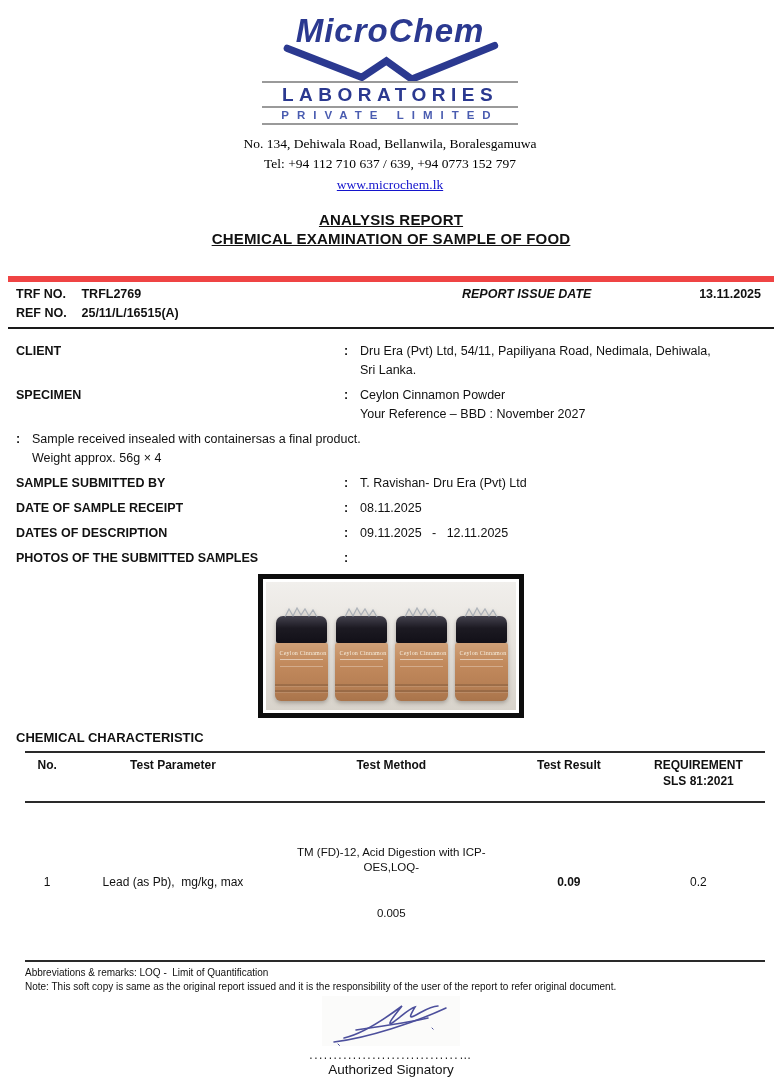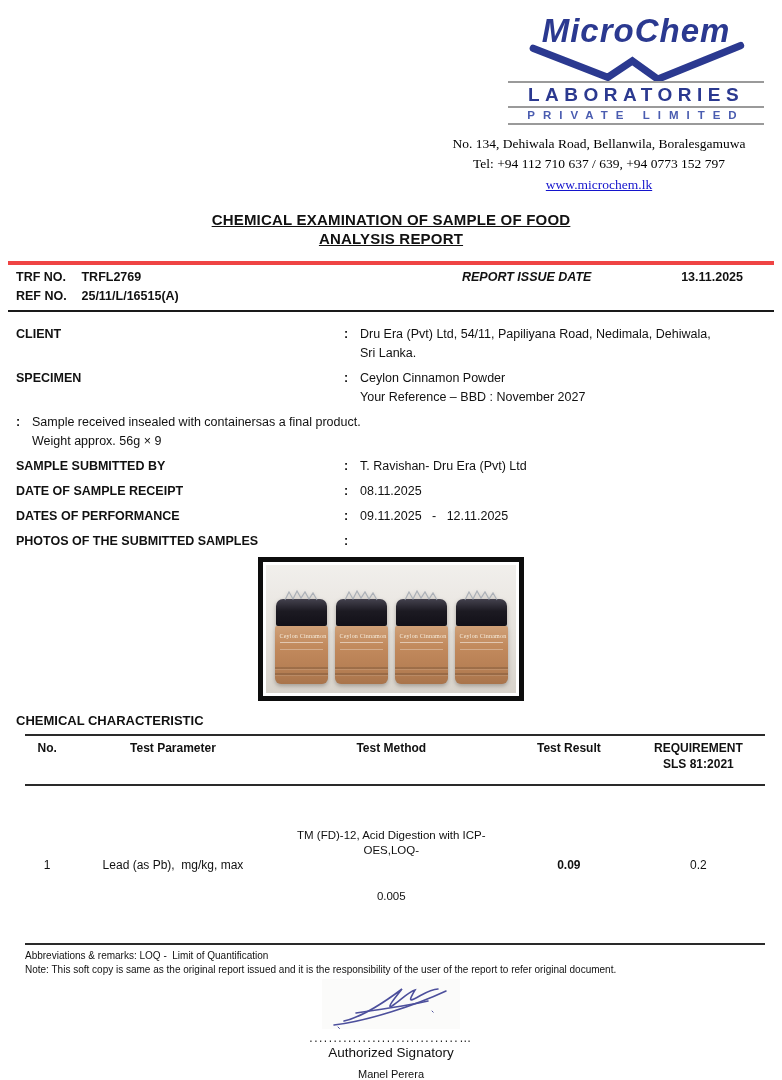--- a/index.html
+++ b/index.html
@@ -9,21 +9,21 @@
   }
   *{box-sizing:border-box;}
   html,body{margin:0;padding:0;}
   body{
     width:782px;height:1080px;overflow:hidden;background:#fff;color:#111;
     font-family:"Liberation Sans","DejaVu Sans",sans-serif;position:relative;
   }
   .page{padding:8px 16px 0;}
 
   
-  .header{display:flex;flex-direction:column;align-items:flex-end;padding-right:2px;}
+  .header{display:flex;flex-direction:column;align-items:center;padding-right:2px;}
   .logo-block{width:256px;text-align:center;}
   .brand{
     font-size:33px;font-weight:bold;font-style:italic;letter-spacing:1px;
     color:var(--brand-blue,#2b3990);line-height:1;padding-top:6px;
   }
   .zigzag{display:block;margin:-6px auto 0;width:242px;height:40px;}
   .rule{border-top:2px solid #9a9a9a;height:0;}
   .laboratories{
     font-size:19px;font-weight:bold;letter-spacing:5.5px;color:var(--brand-blue,#2b3990);
     padding:1px 0 0;white-space:nowrap;
@@ -37,28 +37,28 @@
     font-family:"Liberation Serif","DejaVu Serif",serif;font-size:13.5px;line-height:1.5;color:#000;
   }
   .weblink{color:var(--link-blue,#1414cc);text-decoration:underline;cursor:pointer;}
 
   
   .title{text-align:center;margin-top:16px;font-weight:bold;font-size:15px;line-height:1.25;}
   .title-line{text-decoration:underline;letter-spacing:.2px;}
 
   
   .meta{
-    margin:13px -8px 0;padding:3px 8px 4px;
-    border-top:4px solid #ef4444;border-bottom:2px solid #1a1a1a;
+    margin:28px -8px 0;padding:3px 8px 4px;
+    border-top:6px solid #ef4444;border-bottom:2px solid #1a1a1a;
     font-size:12.5px;font-weight:bold;
   }
   .meta-row{position:relative;height:19px;line-height:19px;}
   .m-label{display:inline-block;width:62px;}
   .issue-label{position:absolute;left:446px;top:0;font-style:italic;}
-  .issue-value{position:absolute;right:23px;top:0;}
+  .issue-value{position:absolute;right:5px;top:0;}
 
   
   .fields{margin-top:13px;}
   .field{display:flex;margin-bottom:6px;}
   .f-label{flex:none;width:328px;font-weight:bold;font-size:12.5px;line-height:19px;}
   .f-colon{flex:none;width:16px;font-weight:bold;font-size:12.5px;line-height:19px;}
   .f-value{flex:1;font-size:12.5px;line-height:19px;white-space:pre-wrap;}
 
   
   .photo-frame{
@@ -139,22 +139,22 @@
       <div class="rule"></div>
     </div>
     <div class="address">
       <div>No. 134, Dehiwala Road, Bellanwila, Boralesgamuwa</div>
       <div>Tel: +94 112 710 637 / 639, +94 0773 152 797</div>
       <a class="weblink" href="#">www.microchem.lk</a>
     </div>
   </div>
 
   <div class="title">
+    <div class="title-line">ANALYSIS REPORT</div>
     <div class="title-line">CHEMICAL EXAMINATION OF SAMPLE OF FOOD</div>
-    <div class="title-line">ANALYSIS REPORT</div>
   </div>
 
   <div class="meta">
     <div class="meta-row">
       <span class="m-label">TRF NO.</span>
       <span class="m-value">TRFL2769</span>
       <span class="issue-label">REPORT ISSUE DATE</span>
       <span class="issue-value">13.11.2025</span>
     </div>
     <div class="meta-row">
@@ -169,34 +169,34 @@
       <div class="f-colon">:</div>
       <div class="f-value"><div>Dru Era (Pvt) Ltd, 54/11, Papiliyana Road, Nedimala, Dehiwala,</div><div>Sri Lanka.</div></div>
     </div>
     <div class="field">
       <div class="f-label">SPECIMEN</div>
       <div class="f-colon">:</div>
       <div class="f-value"><div>Ceylon Cinnamon Powder</div><div>Your Reference – BBD : November 2027</div></div>
     </div>
     <div class="field">
       <div class="f-colon">:</div>
-      <div class="f-value"><div>Sample received insealed with containersas a final product.</div><div>Weight approx. 56g × 9</div></div>
+      <div class="f-value"><div>Sample received insealed with containersas a final product.</div><div>Weight approx. 56g × 4</div></div>
     </div>
     <div class="field">
       <div class="f-label">SAMPLE SUBMITTED BY</div>
       <div class="f-colon">:</div>
       <div class="f-value">T. Ravishan- Dru Era (Pvt) Ltd</div>
     </div>
     <div class="field">
       <div class="f-label">DATE OF SAMPLE RECEIPT</div>
       <div class="f-colon">:</div>
       <div class="f-value">08.11.2025</div>
     </div>
     <div class="field">
-      <div class="f-label">DATES OF PERFORMANCE</div>
+      <div class="f-label">DATES OF DESCRIPTION</div>
       <div class="f-colon">:</div>
       <div class="f-value">09.11.2025   -   12.11.2025</div>
     </div>
     <div class="field">
       <div class="f-label">PHOTOS OF THE SUBMITTED SAMPLES</div>
       <div class="f-colon">:</div>
       <div class="f-value"></div>
     </div>
   </div>
 

